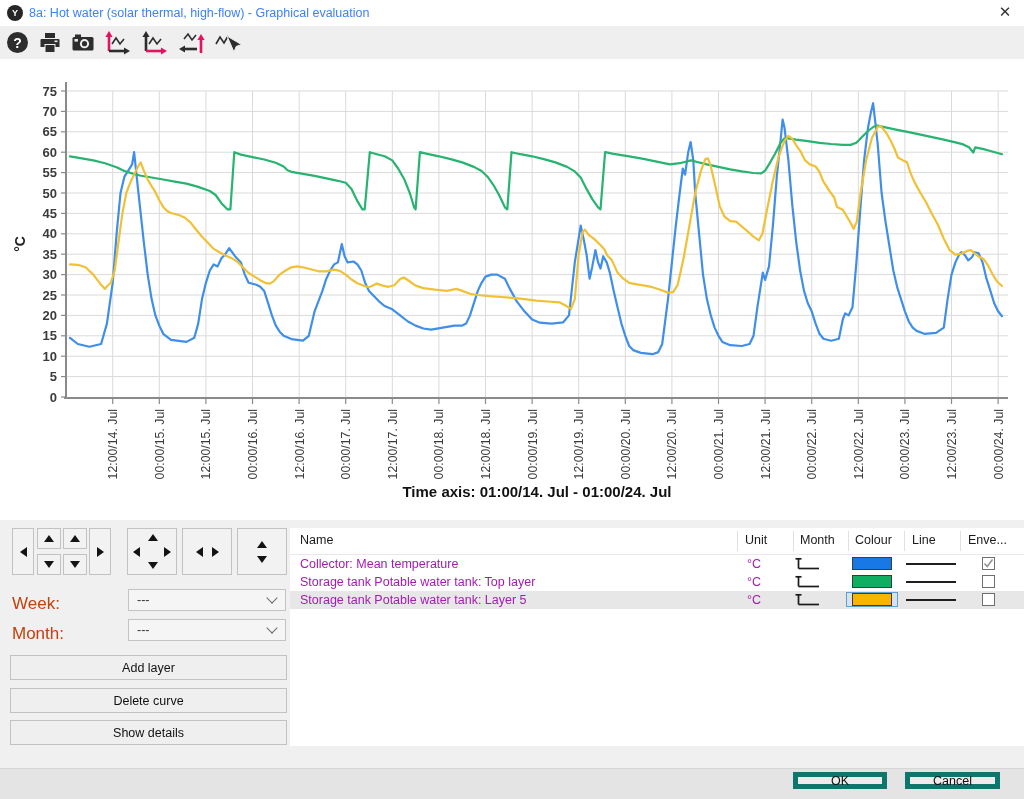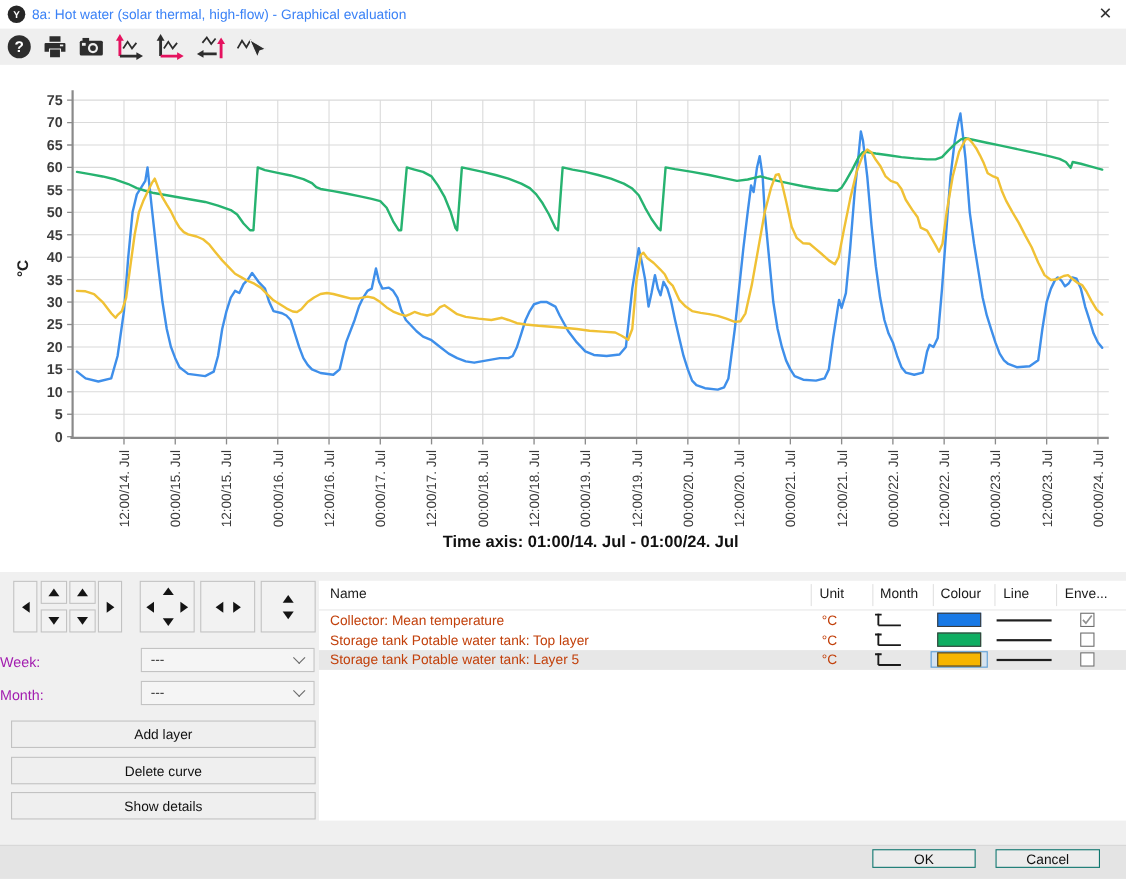--- a/index.html
+++ b/index.html
@@ -21,47 +21,47 @@
   .chart-wrap{position:absolute;left:0;top:59px;width:1024px;height:461px;background:#fff}
   
   .panel{position:absolute;left:0;top:520px;width:1024px;height:248px;background:#f0f0f0}
   .nbtn{position:absolute;background:#f2f2f2;border:1px solid #c2c2c2;box-sizing:border-box;
         display:flex;align-items:center;justify-content:center}
   .tri{width:0;height:0;border-style:solid;display:block}
   .tri.up{border-width:0 5px 7px 5px;border-color:transparent transparent #141414 transparent}
   .tri.down{border-width:7px 5px 0 5px;border-color:#141414 transparent transparent transparent}
   .tri.left{border-width:5px 7px 5px 0;border-color:transparent #141414 transparent transparent}
   .tri.right{border-width:5px 0 5px 7px;border-color:transparent transparent transparent #141414}
-  .ctl-label{position:absolute;left:0;font-size:13px;color:#a21caf}
+  .ctl-label{position:absolute;left:12px;font-size:17px;color:#c2410c}
   .dd{position:absolute;left:128px;width:158px;height:22px;background:#f5f5f5;border:1px solid #c3c3c3;
       box-sizing:border-box;font-size:12.5px;color:#333;line-height:20px;padding-left:8px}
   .chev{position:absolute;right:9px;top:4px;width:7px;height:7px;border-right:1.6px solid #6a6a6a;
         border-bottom:1.6px solid #6a6a6a;transform:rotate(45deg)}
   .abtn{position:absolute;left:10px;width:277px;height:25px;background:#efefef;border:1px solid #c2c2c2;
         box-sizing:border-box;font-size:12.5px;color:#111;display:flex;align-items:center;justify-content:center}
   
   .curve-table{position:absolute;left:290px;top:528px;width:734px;height:218px;background:#fff;overflow:hidden}
   .thead{position:relative;height:26px;border-bottom:1px solid #e8e8e8}
   .th{position:absolute;top:5px;font-size:12.5px;color:#1a1a1a}
   .vsep{position:absolute;top:3px;width:1px;height:20px;background:#e1e1e1}
-  .t-row{position:relative;height:18px;font-size:12.5px;color:#c2410c}
+  .t-row{position:relative;height:18px;font-size:12.5px;color:#a21caf}
   .t-row.sel{background:#e7e7e7}
   .cell-name{position:absolute;left:10px;top:2px;width:425px;white-space:nowrap;overflow:hidden}
   .cell-unit{position:absolute;left:457px;top:2px}
   .swatch-wrap{position:absolute;left:556px;top:1px;width:52px;height:15px;display:flex;
                align-items:center;justify-content:center;box-sizing:border-box}
   .swatch-wrap.sel{border:1px solid #5e9fd4;background:#d6e3ef}
   .swatch{width:38px;height:11px;border:1px solid #3c3c3c}
   .lns{position:absolute;left:616px;top:8px;width:50px;height:0;border-top:2px solid #1f1f1f}
   .cb{position:absolute;left:692px;top:2px;width:13px;height:13px;border:1px solid #6f6f6f;
       background:#fff;box-sizing:border-box}
   
   .footer{position:absolute;left:0;top:768px;width:1024px;height:31px;background:#e4e4e4;
           border-top:1px solid #d6d6d6;box-sizing:border-box}
-  .fbtn{position:absolute;top:3px;height:17px;background:#ececec;border:1px solid #0f766e;
+  .fbtn{position:absolute;top:3px;height:17px;background:#ececec;border:5px solid #0f766e;
         box-sizing:border-box;font-size:12.5px;color:#111;display:flex;align-items:center;justify-content:center}
 </style>
 </head>
 <body>
 
 <div class="titlebar">
   <span class="app-icon">Y</span>
   <span class="win-title">8a: Hot water (solar thermal, high-flow) - Graphical evaluation</span>
   <span class="close-btn">✕</span>
 </div>

